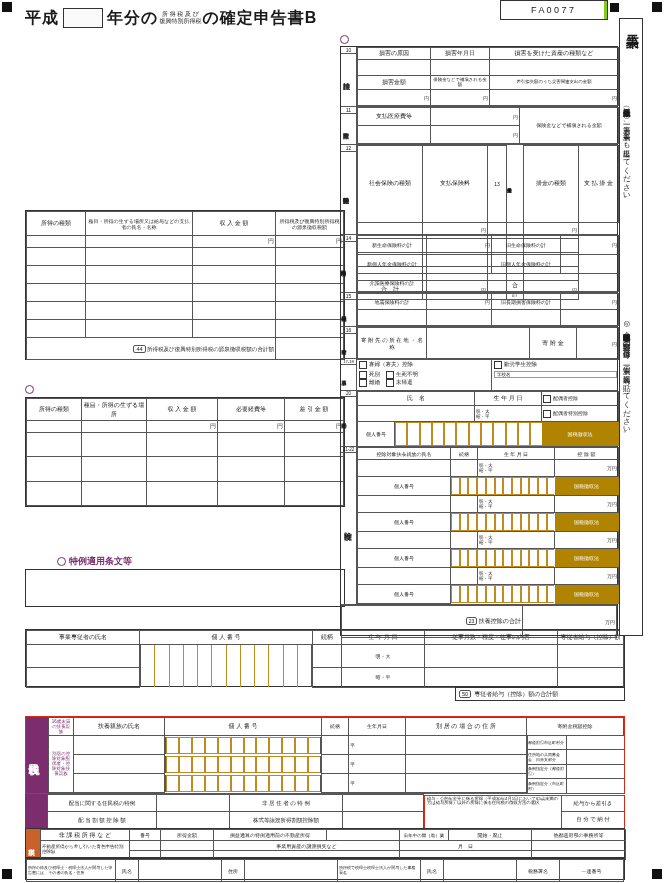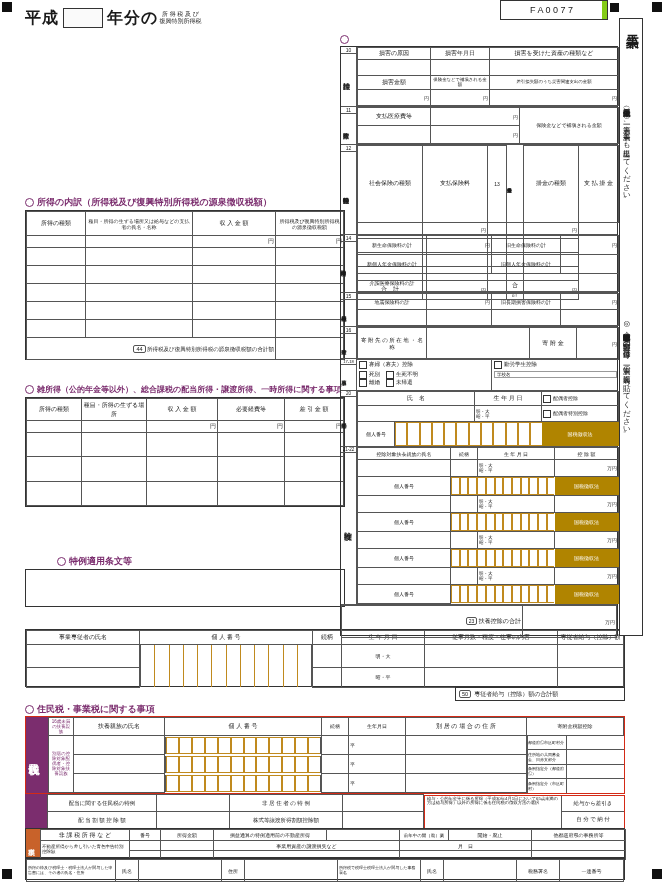--- a/index.html
+++ b/index.html
@@ -44,36 +44,33 @@
 
   <div class="bx" style="left:25px;top:5px;width:300px;height:26px;">
     <div style="display:flex;align-items:center;height:100%;">
       <span class="ttl">平成</span>
       <span class="bx b" style="position:relative;width:40px;height:20px;margin:0 4px;background:#fafafa;"></span>
       <span class="ttl">年分の</span>
       <span style="display:inline-block;font-size:6px;line-height:1.1;text-align:center;margin:0 1px;">
         <span>所 得 税 及 び</span><br>
         <span>復興特別所得税</span>
       </span>
+      <span class="ttl">の確定申告書B</span>
     </div>
   </div>
 
   <div class="bx" style="left:500px;top:0px;width:108px;height:18px;">
     <div class="cells b" style="height:18px;border-color:#333;">
-      <div class="cell ctr t9" style="border-right:5px solid #84cc16;">F A 0 0 7 7</div>
+      <div class="cell ctr t9" style="border-right:3px solid #84cc16;">F A 0 0 7 7</div>
     </div>
   </div>
   <div class="bx" style="left:480px;top:0px;width:18px;height:18px;"></div>
   <div class="sq" style="left:610px;top:3px;width:9px;height:9px;"></div>
 
 
-  <div class="bx hd" style="left:25px;top:196px;width:320px;height:12px;">
-    <span class="circ"></span>
-    <span>所得の内訳（所得税及び復興特別所得税の源泉徴収税額）</span>
-  </div>
   <div class="bx b" style="left:25px;top:210px;width:320px;height:150px;">
     <table class="tbl">
       <tbody>
           <tr style="height:24px;">
         <td style="width:56px;text-align:center;">所得の種類</td>
         <td style="width:104px;text-align:center;font-size:5px;">種目・所得の生ずる場所又は給与などの支払者の氏名・名称</td>
         <td style="width:80px;text-align:center;">収 入 金 額</td>
         <td style="text-align:center;font-size:5px;">所得税及び復興特別所得税の源泉徴収税額</td>
       </tr>
       <tr style="height:12px;">
@@ -118,21 +115,20 @@
           <span>所得税及び復興特別所得税の源泉徴収税額の合計額</span>
         </td>
         <td></td>
       </tr>
     </tbody>
       </table>
   </div>
 
   <div class="bx hd" style="left:25px;top:383px;width:330px;height:12px;">
     <span class="circ"></span>
-    <span style="font-size:8px;">雑所得（公的年金等以外）、総合課税の配当所得・譲渡所得、一時所得に関する事項</span>
   </div>
   <div class="bx b" style="left:25px;top:397px;width:320px;height:110px;">
     <table class="tbl">
       <tbody>
           <tr style="height:22px;">
         <td style="width:52px;text-align:center;">所得の種類</td>
         <td style="width:62px;text-align:center;">種目・所得の生ずる場所</td>
         <td style="width:68px;text-align:center;">収 入 金 額</td>
         <td style="width:64px;text-align:center;">必要経費等</td>
         <td style="text-align:center;">差 引 金 額</td>
@@ -234,24 +230,20 @@
       </tr>
     </tbody>
       </table>
   </div>
 
   <div class="bx b" style="left:455px;top:687px;width:170px;height:14px;display:flex;align-items:center;">
     <span style="font-size:5.5px;border:1px solid #555;border-radius:2px;padding:0 2px;margin-left:3px;">50</span>
     <span style="font-size:6px;margin-left:3px;">専従者給与（控除）額の合計額</span>
   </div>
 
-  <div class="bx hd" style="left:25px;top:703px;width:260px;height:12px;">
-    <span class="circ"></span>
-    <span>住民税・事業税に関する事項</span>
-  </div>
 
   <div class="bx redb" style="left:25px;top:716px;width:600px;height:78px;">
     <div class="bx" style="left:0;top:0;width:22px;height:100%;background:#7b2d6e;color:#fff;">
       <div class="vert" style="height:100%;display:flex;align-items:center;justify-content:center;font-size:11px;font-weight:bold;">住民税</div>
     </div>
     <div class="bx" style="left:22px;top:0;width:576px;height:100%;">
       <table class="tbl">
         <tbody>
             <tr style="height:13px;">
           <td style="width:22px;font-size:4.5px;text-align:center;" class="purple">16歳未満の扶養親族</td>

